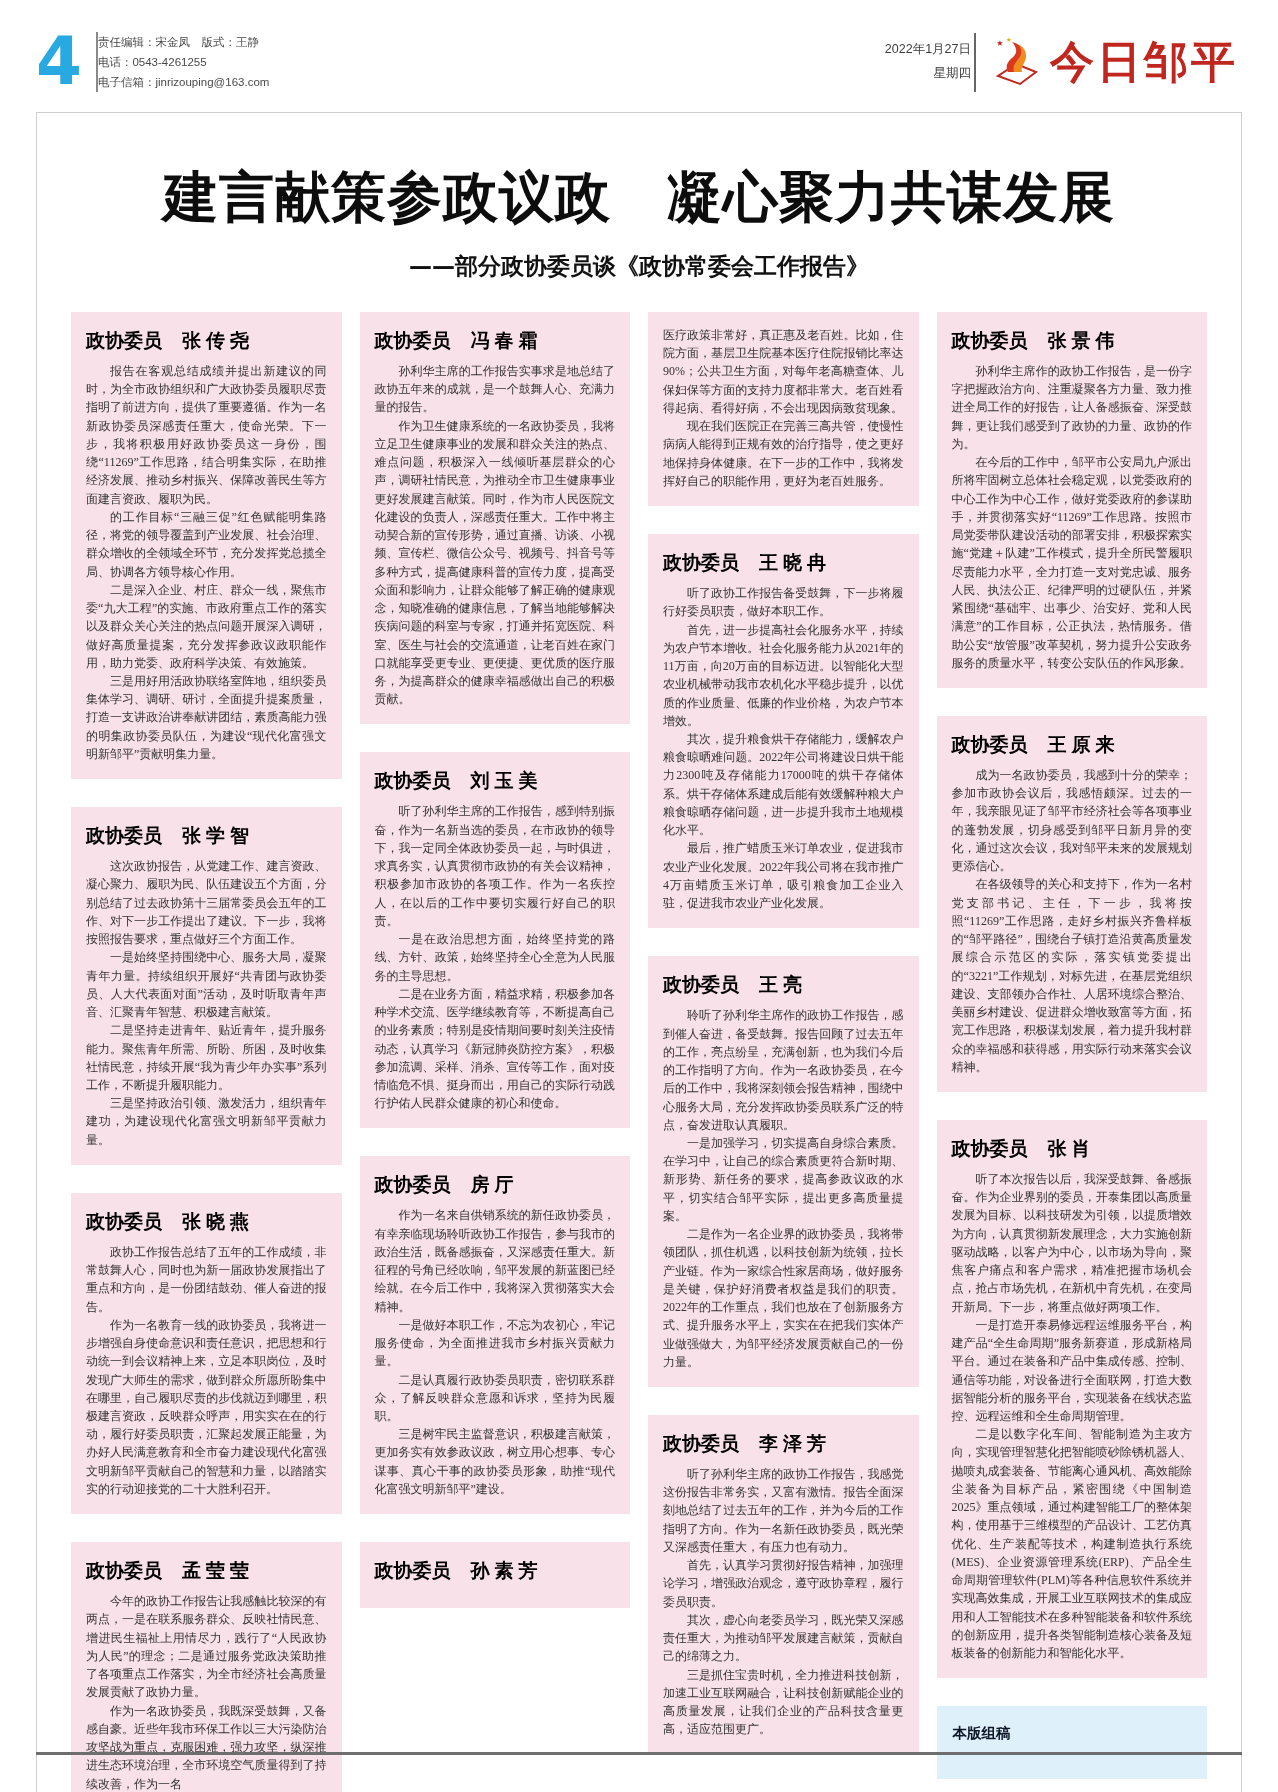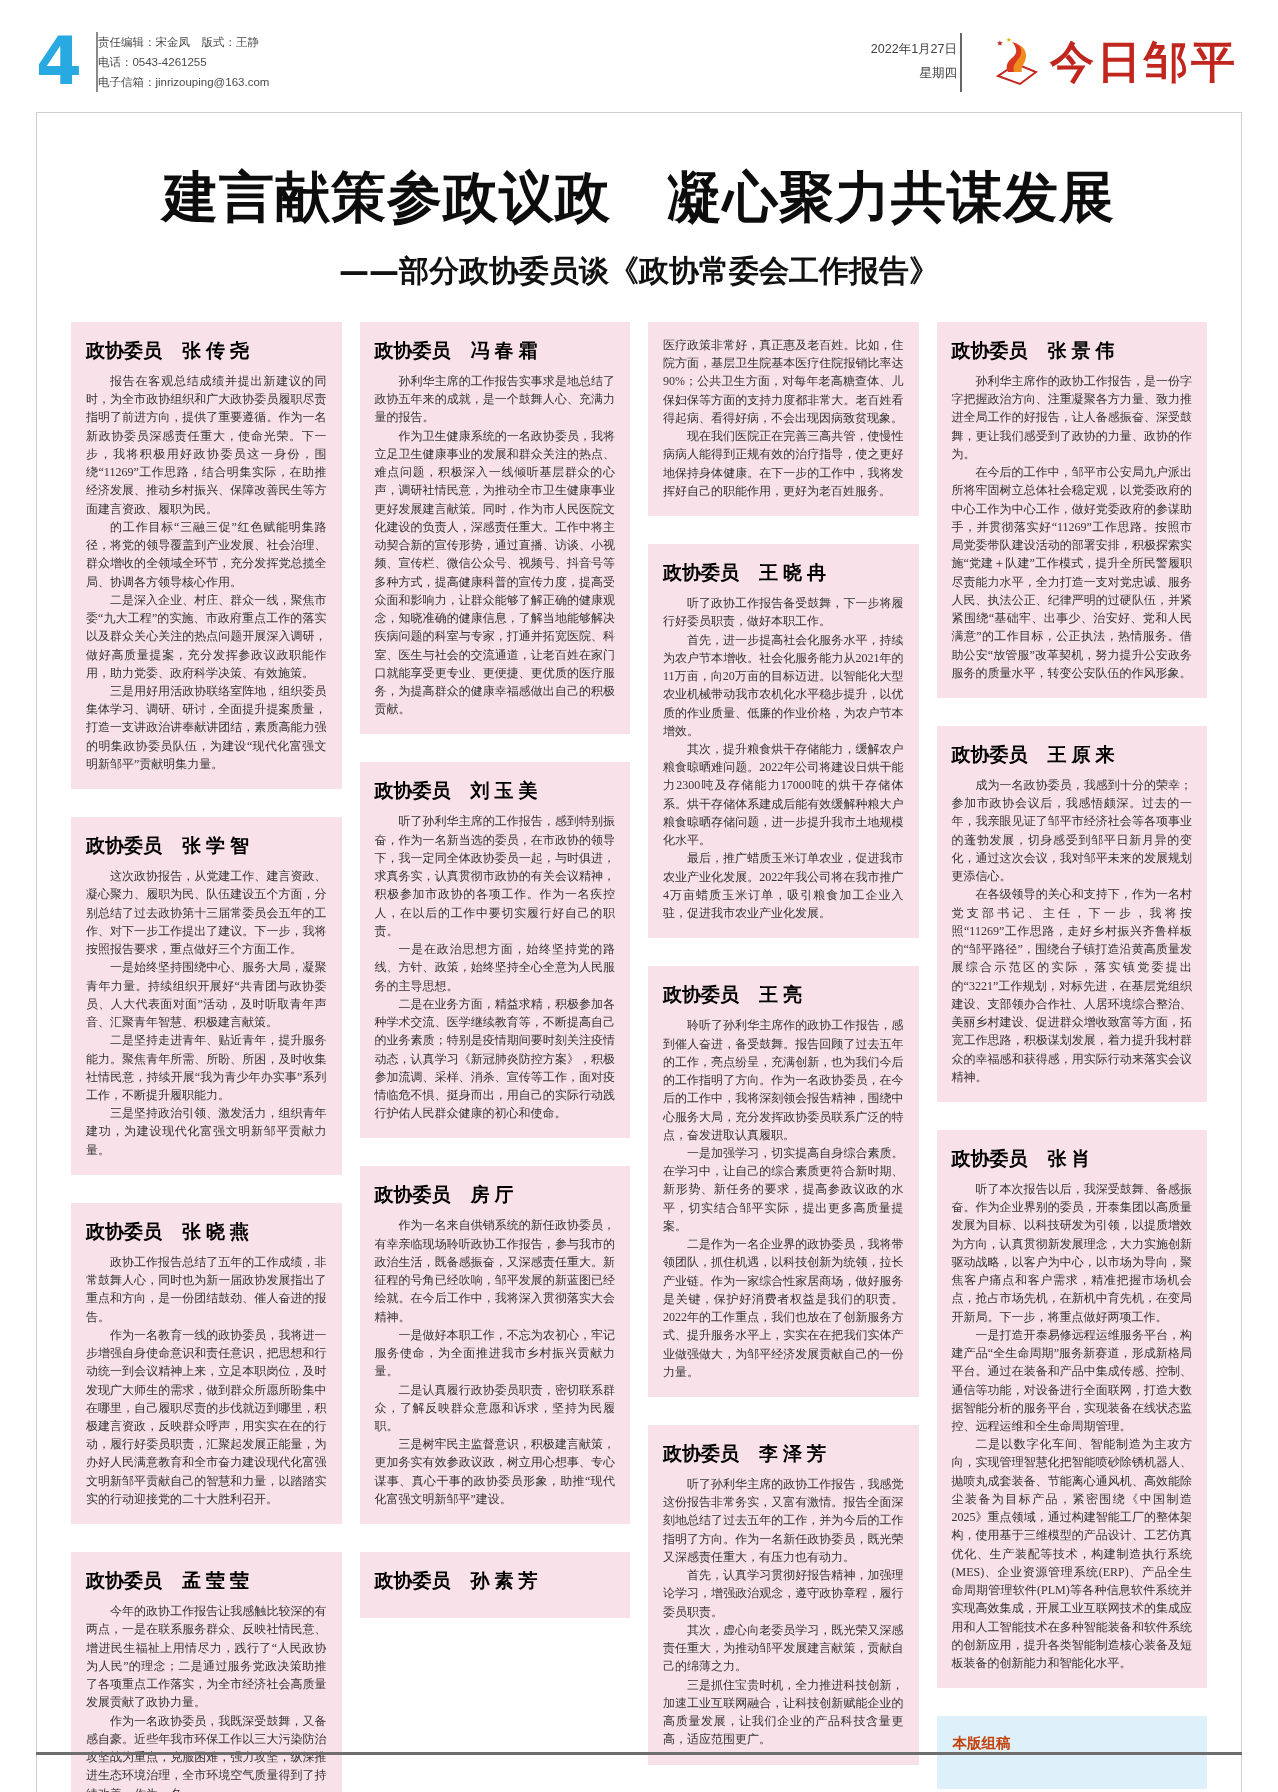--- a/index.html
+++ b/index.html
@@ -5,43 +5,43 @@
   html,body{margin:0;padding:0;background:#fff;}
   .page{width:1278px;height:1792px;background:#fff;position:relative;overflow:hidden;
         font-family:"Liberation Sans",sans-serif;}
   
   .topbar{display:flex;align-items:center;padding:26px 40px 8px 36px;height:72px;box-sizing:content-box;}
   .pagenum{font-size:66px;font-weight:bold;color:#29a9e2;line-height:0.95;margin-right:14px;
            font-family:"DejaVu Sans",sans-serif;}
   .info{border-left:2px solid #8a8a8a;font-size:11.5px;color:#4a4a4a;line-height:1.75;}
   .spacer{flex:1;}
   .dateblock{text-align:right;font-size:12.5px;color:#3c3c3c;line-height:1.9;margin-right:3px;}
-  .mast{border-left:2px solid #666;padding-left:28px;display:flex;align-items:center;gap:8px;}
+  .mast{border-left:2px solid #666;padding-left:14px;display:flex;align-items:center;gap:8px;}
   .mast-title{font-size:44px;color:#c0251e;font-weight:bold;letter-spacing:3px;
               font-family:"Liberation Serif",serif;}
   
   .frame{position:absolute;left:36px;right:36px;top:112px;height:1776px;border:1px solid #cfcfcf;
          padding:34px 34px 0;box-sizing:border-box;overflow:hidden;background:#fff;}
   .bottom-rule{position:absolute;left:36px;right:36px;top:1752px;border-top:3px solid #6e6e6e;}
   .headline{text-align:center;font-size:55px;font-weight:900;color:#0d0d0d;letter-spacing:1px;
             margin:14px 0 16px;font-family:"DejaVu Sans",sans-serif;}
-  .subtitle{text-align:center;font-size:30px;font-weight:bold;color:#111;margin:8px 0 30px;
+  .subtitle{text-align:center;font-size:23px;font-weight:bold;color:#111;margin:8px 0 30px;
             font-family:"DejaVu Sans",sans-serif;}
   
   .columns{display:grid;grid-template-columns:repeat(4,1fr);column-gap:18px;align-items:start;}
   .column{display:flex;flex-direction:column;gap:28px;}
   .box{background:#f9e1ea;padding:14px 15px 16px;}
   .member-header{font-weight:bold;font-size:19px;color:#000;margin:2px 0 8px;
                  font-family:"DejaVu Sans",sans-serif;white-space:nowrap;}
   .member-name{margin-left:20px;letter-spacing:5px;font-family:Liberation Serif, serif;}
   .para{font-size:12px;line-height:1.52;color:#333;text-align:justify;text-indent:2em;margin:0;
         font-family:"Liberation Serif",serif;}
   .para.no-indent{text-indent:0;}
   .credits{background:#def0f9;padding:18px 16px 22px;}
-  .credits-title{font-weight:bold;font-size:14.5px;color:#c2410c;margin-bottom:14px;
+  .credits-title{font-weight:bold;font-size:14.5px;color:#0f172a;margin-bottom:14px;
                  font-family:"DejaVu Sans",sans-serif;}
 </style>
 </head>
 <body>
 
 <div class="page">
 
   <div class="topbar">
     <div class="pagenum">4</div>
     <div class="info">

